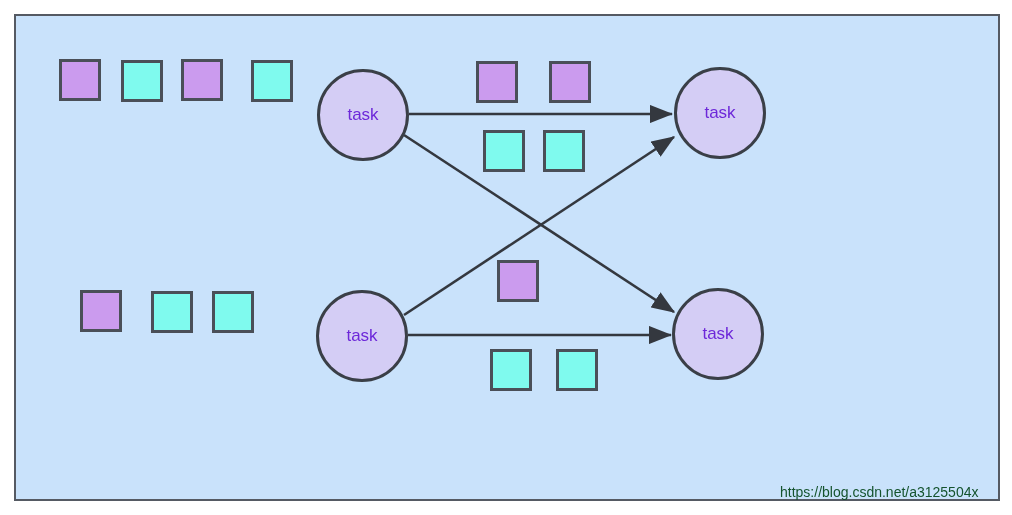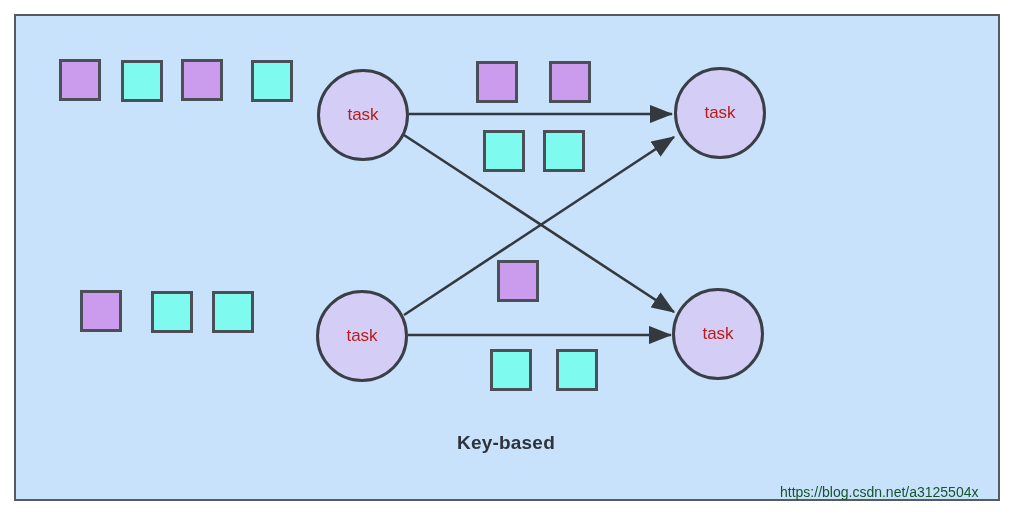--- a/index.html
+++ b/index.html
@@ -47,21 +47,21 @@
 
   .node {
     position: absolute;
     box-sizing: border-box;
     border-radius: 50%;
     background: #d4cdf5;
     border: 3px solid #3a3f47;
     display: flex;
     align-items: center;
     justify-content: center;
-    color: #b91c1c;
+    color: #6d28d9;
     font-size: 17px;
     font-family: "Liberation Sans", sans-serif;
   }
   #caption {
     position: absolute;
     left: 0;
     top: 432px;
     width: 1012px;
     text-align: center;
     font-size: 19px;
@@ -136,17 +136,16 @@
         <span>task</span>
       </div>
       <div class="node" style="left: 674px; top: 67px; width: 92px; height: 92px;">
         <span>task</span>
       </div>
       <div class="node" style="left: 672px; top: 288px; width: 92px; height: 92px;">
         <span>task</span>
       </div>
     </div>
 
-  <div id="caption">Key-based</div>
 
   <div id="watermark">https://blog.csdn.net/a3125504x</div>
 
 </div>
 
 </body></html>

